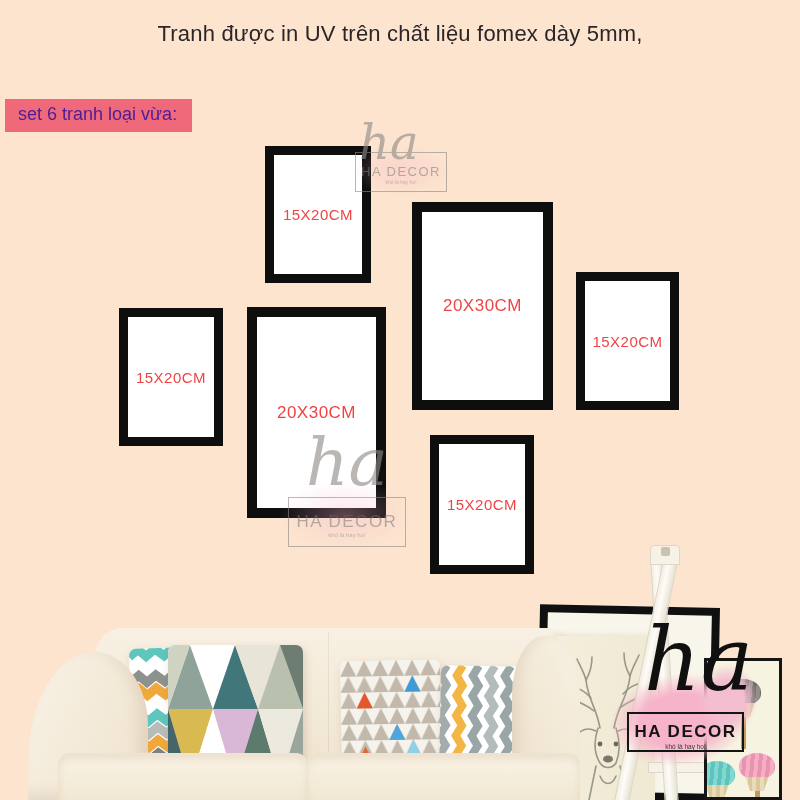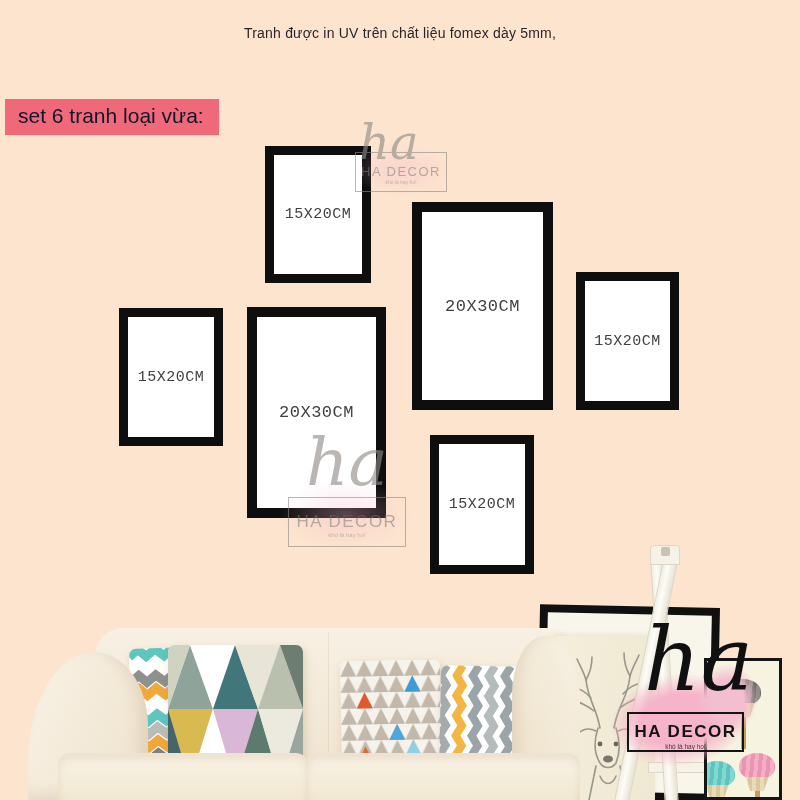--- a/index.html
+++ b/index.html
@@ -2,32 +2,32 @@
 <html><head>
 <meta charset="utf-8">
 <style>
   * { margin:0; padding:0; box-sizing:border-box; }
   html,body { width:800px; height:800px; }
   body { font-family:"Liberation Sans","DejaVu Sans",sans-serif; }
   #canvas { position:relative; width:800px; height:800px; background:#fce4cf; overflow:hidden; }
 
   
   .header { position:absolute; top:18px; left:0; width:800px; text-align:center;
-            color:#2a2527; font-size:14px; line-height:31px; letter-spacing:.2px; }
-
-  
-  .badge { position:absolute; left:5px; top:99px; background:#f0697a; color:#0f172a;
-           font-size:21px; padding:5px 15px 7px 13px; }
+            color:#2a2527; font-size:22px; line-height:31px; letter-spacing:.2px; }
+
+  
+  .badge { position:absolute; left:5px; top:99px; background:#f0697a; color:#4c1d95;
+           font-size:18px; padding:5px 15px 7px 13px; }
 
   
   .pframe { position:absolute; background:#0e0e0e; z-index:2; }
   .pframe .matte { position:absolute; inset:9px; background:#ffffff;
                    display:flex; align-items:center; justify-content:center; }
   .pframe.big .matte { inset:10px; }
-  .pframe .flabel { color:#404040; font-size:15px; letter-spacing:.5px;font-family:Liberation Mono, monospace; }
+  .pframe .flabel { color:#ef4444; font-size:15px; letter-spacing:.5px; }
   .pframe.big .flabel { font-size:17px; }
   .f-a { left:265px; top:146px; width:106px; height:137px; }
   .f-b { left:412px; top:202px; width:141px; height:208px; }
   .f-c { left:576px; top:272px; width:103px; height:138px; }
   .f-d { left:119px; top:308px; width:104px; height:138px; }
   .f-e { left:247px; top:307px; width:139px; height:211px; }
   .f-f { left:430px; top:435px; width:104px; height:139px; }
 
   
   .wm { position:absolute; z-index:4; opacity:.62; pointer-events:none; }

